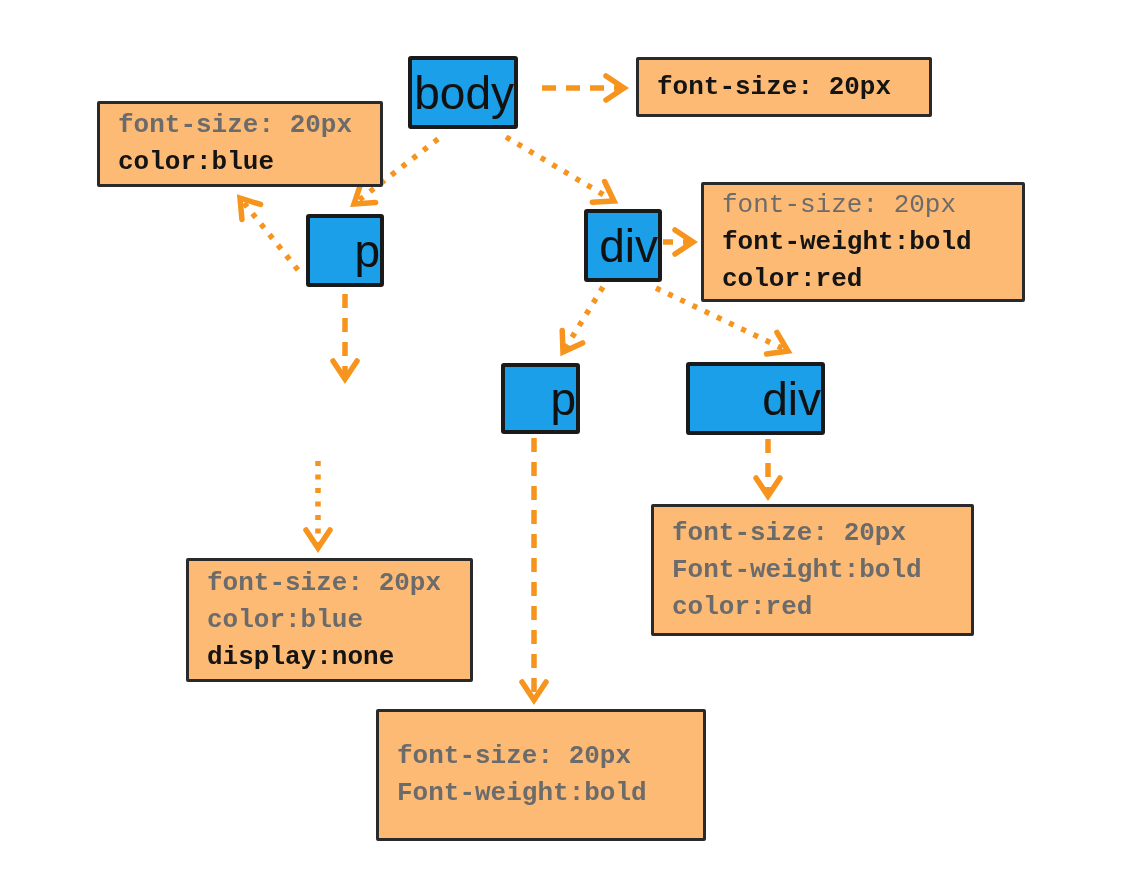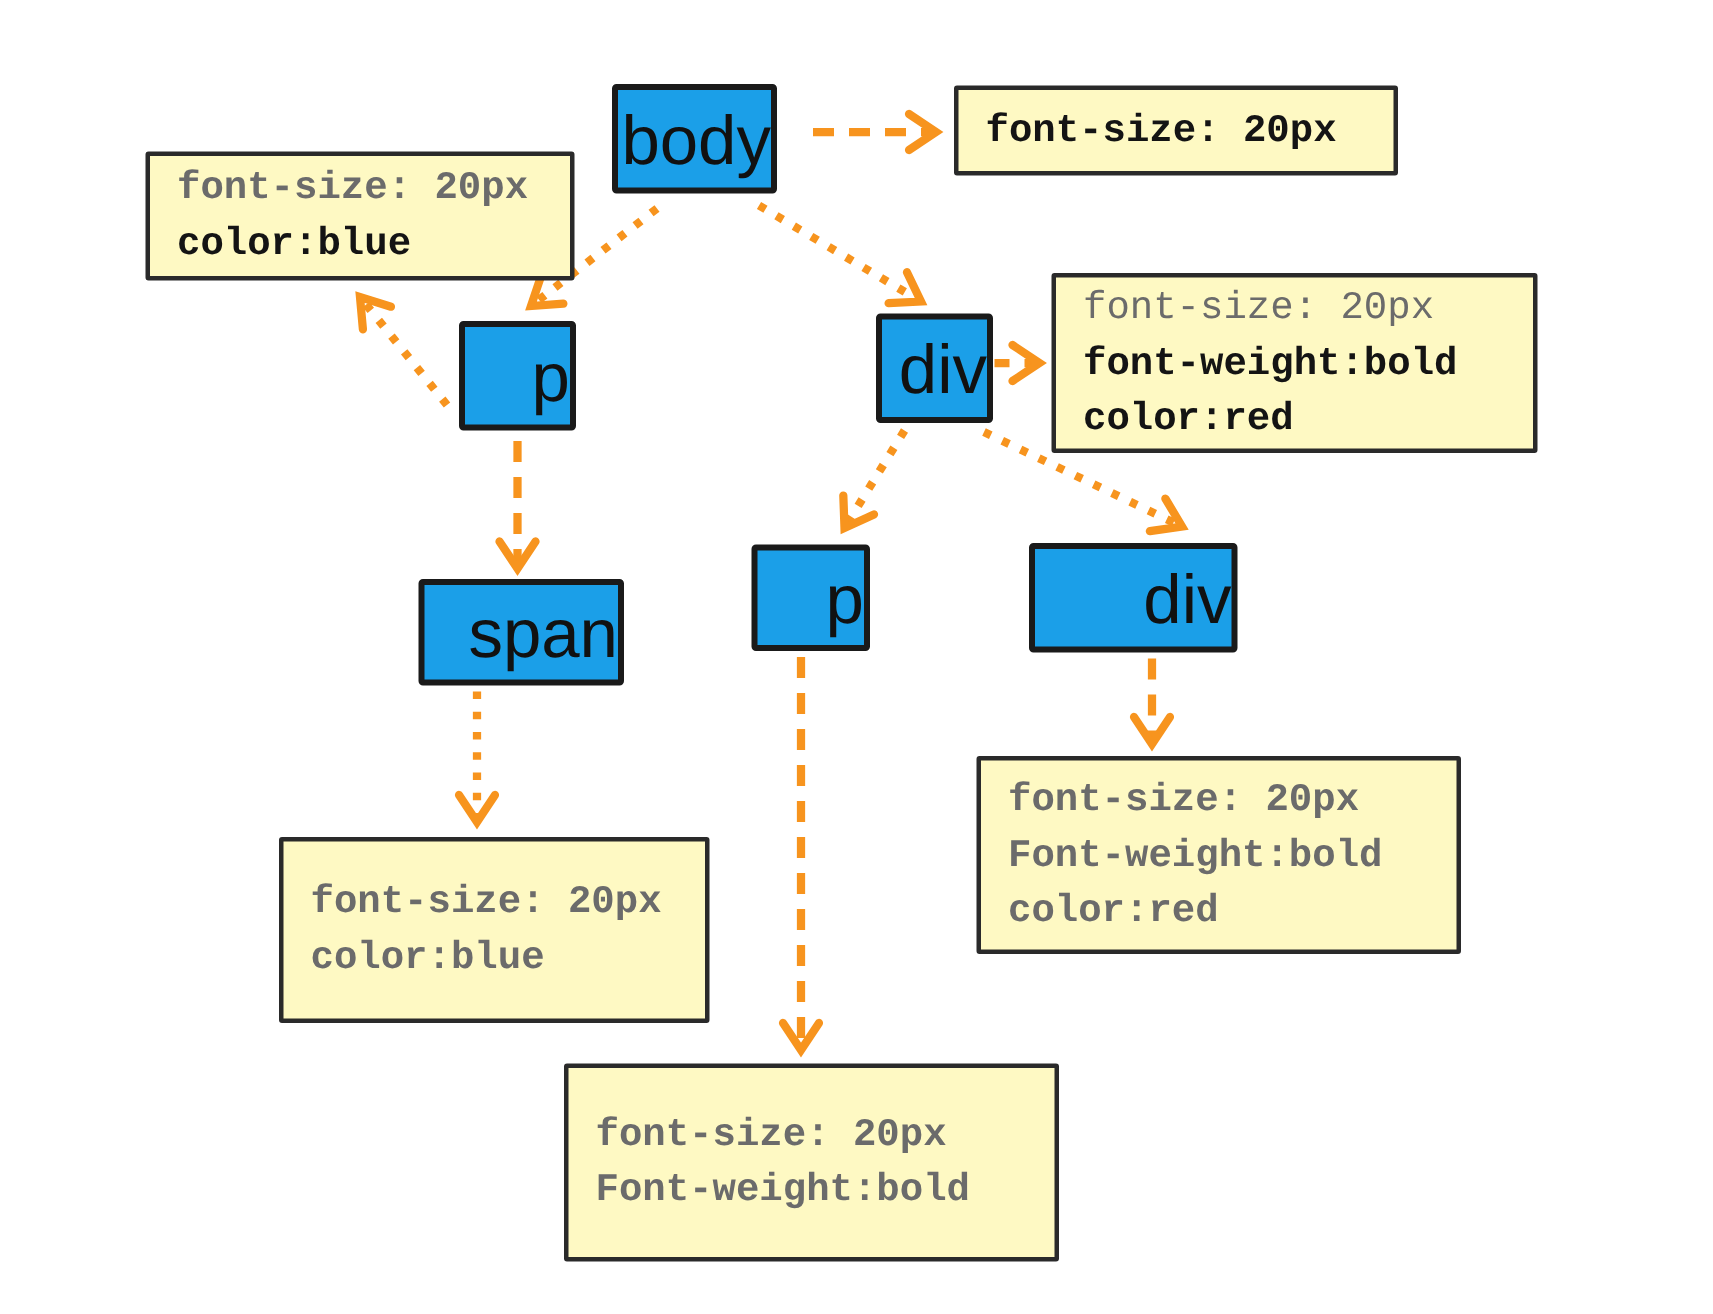--- a/index.html
+++ b/index.html
@@ -11,21 +11,21 @@
   .node{
     position:absolute;box-sizing:border-box;
     background:var(--node-fill,#1b9fe8);
     border:4px solid var(--node-border,#1a1a1a);
     border-radius:3px;
     display:flex;align-items:center;justify-content:flex-end;
     font-size:46px;color:#111;line-height:1;
   }
   
   .prop{
-    position:absolute;box-sizing:border-box;background:#fef9c3;
+    position:absolute;box-sizing:border-box;background:#fdba74;
     border:3px solid var(--box-border,#2a2a2a);border-radius:2px;
     font-family:"Liberation Mono","DejaVu Sans Mono",monospace;
     font-size:26px;line-height:37px;font-weight:bold;
     display:flex;flex-direction:column;justify-content:center;
     padding-left:18px;white-space:nowrap;
   }
   .muted{color:var(--muted-text,#6b6b6b);}
   .strong{color:var(--strong-text,#141414);}
   .thin{font-weight:normal;}
   svg.arrows{position:absolute;left:0;top:0;width:100%;height:100%;pointer-events:none;}
@@ -60,23 +60,20 @@
 
   <div class="node" style="left:408px;top:56px;width:110px;height:73px">
     <span>body</span>
   </div>
   <div class="node" style="left:306px;top:214px;width:78px;height:73px">
     <span>p</span>
   </div>
   <div class="node" style="left:584px;top:209px;width:78px;height:73px">
     <span>div</span>
   </div>
-  <div class="node" style="left:279px;top:386px;width:137px;height:71px">
-    <span>span</span>
-  </div>
   <div class="node" style="left:501px;top:363px;width:79px;height:71px">
     <span>p</span>
   </div>
   <div class="node" style="left:686px;top:362px;width:139px;height:73px">
     <span>div</span>
   </div>
 
   <div class="prop" style="left:636px;top:57px;width:296px;height:60px">
     <div class="strong">font-size: 20px</div>
   </div>
@@ -88,20 +85,21 @@
 
   <div class="prop" style="left:701px;top:182px;width:324px;height:120px">
     <div class="muted thin">font-size: 20px</div>
     <div class="strong">font-weight:bold</div>
     <div class="strong">color:red</div>
   </div>
 
   <div class="prop" style="left:186px;top:558px;width:287px;height:124px">
     <div class="muted">font-size: 20px</div>
     <div class="muted">color:blue</div>
+    <div class="strong">display:none</div>
   </div>
 
   <div class="prop" style="left:651px;top:504px;width:323px;height:132px">
     <div class="muted">font-size: 20px</div>
     <div class="muted">Font-weight:bold</div>
     <div class="muted">color:red</div>
   </div>
 
   <div class="prop" style="left:376px;top:709px;width:330px;height:132px">
     <div class="muted">font-size: 20px</div>

